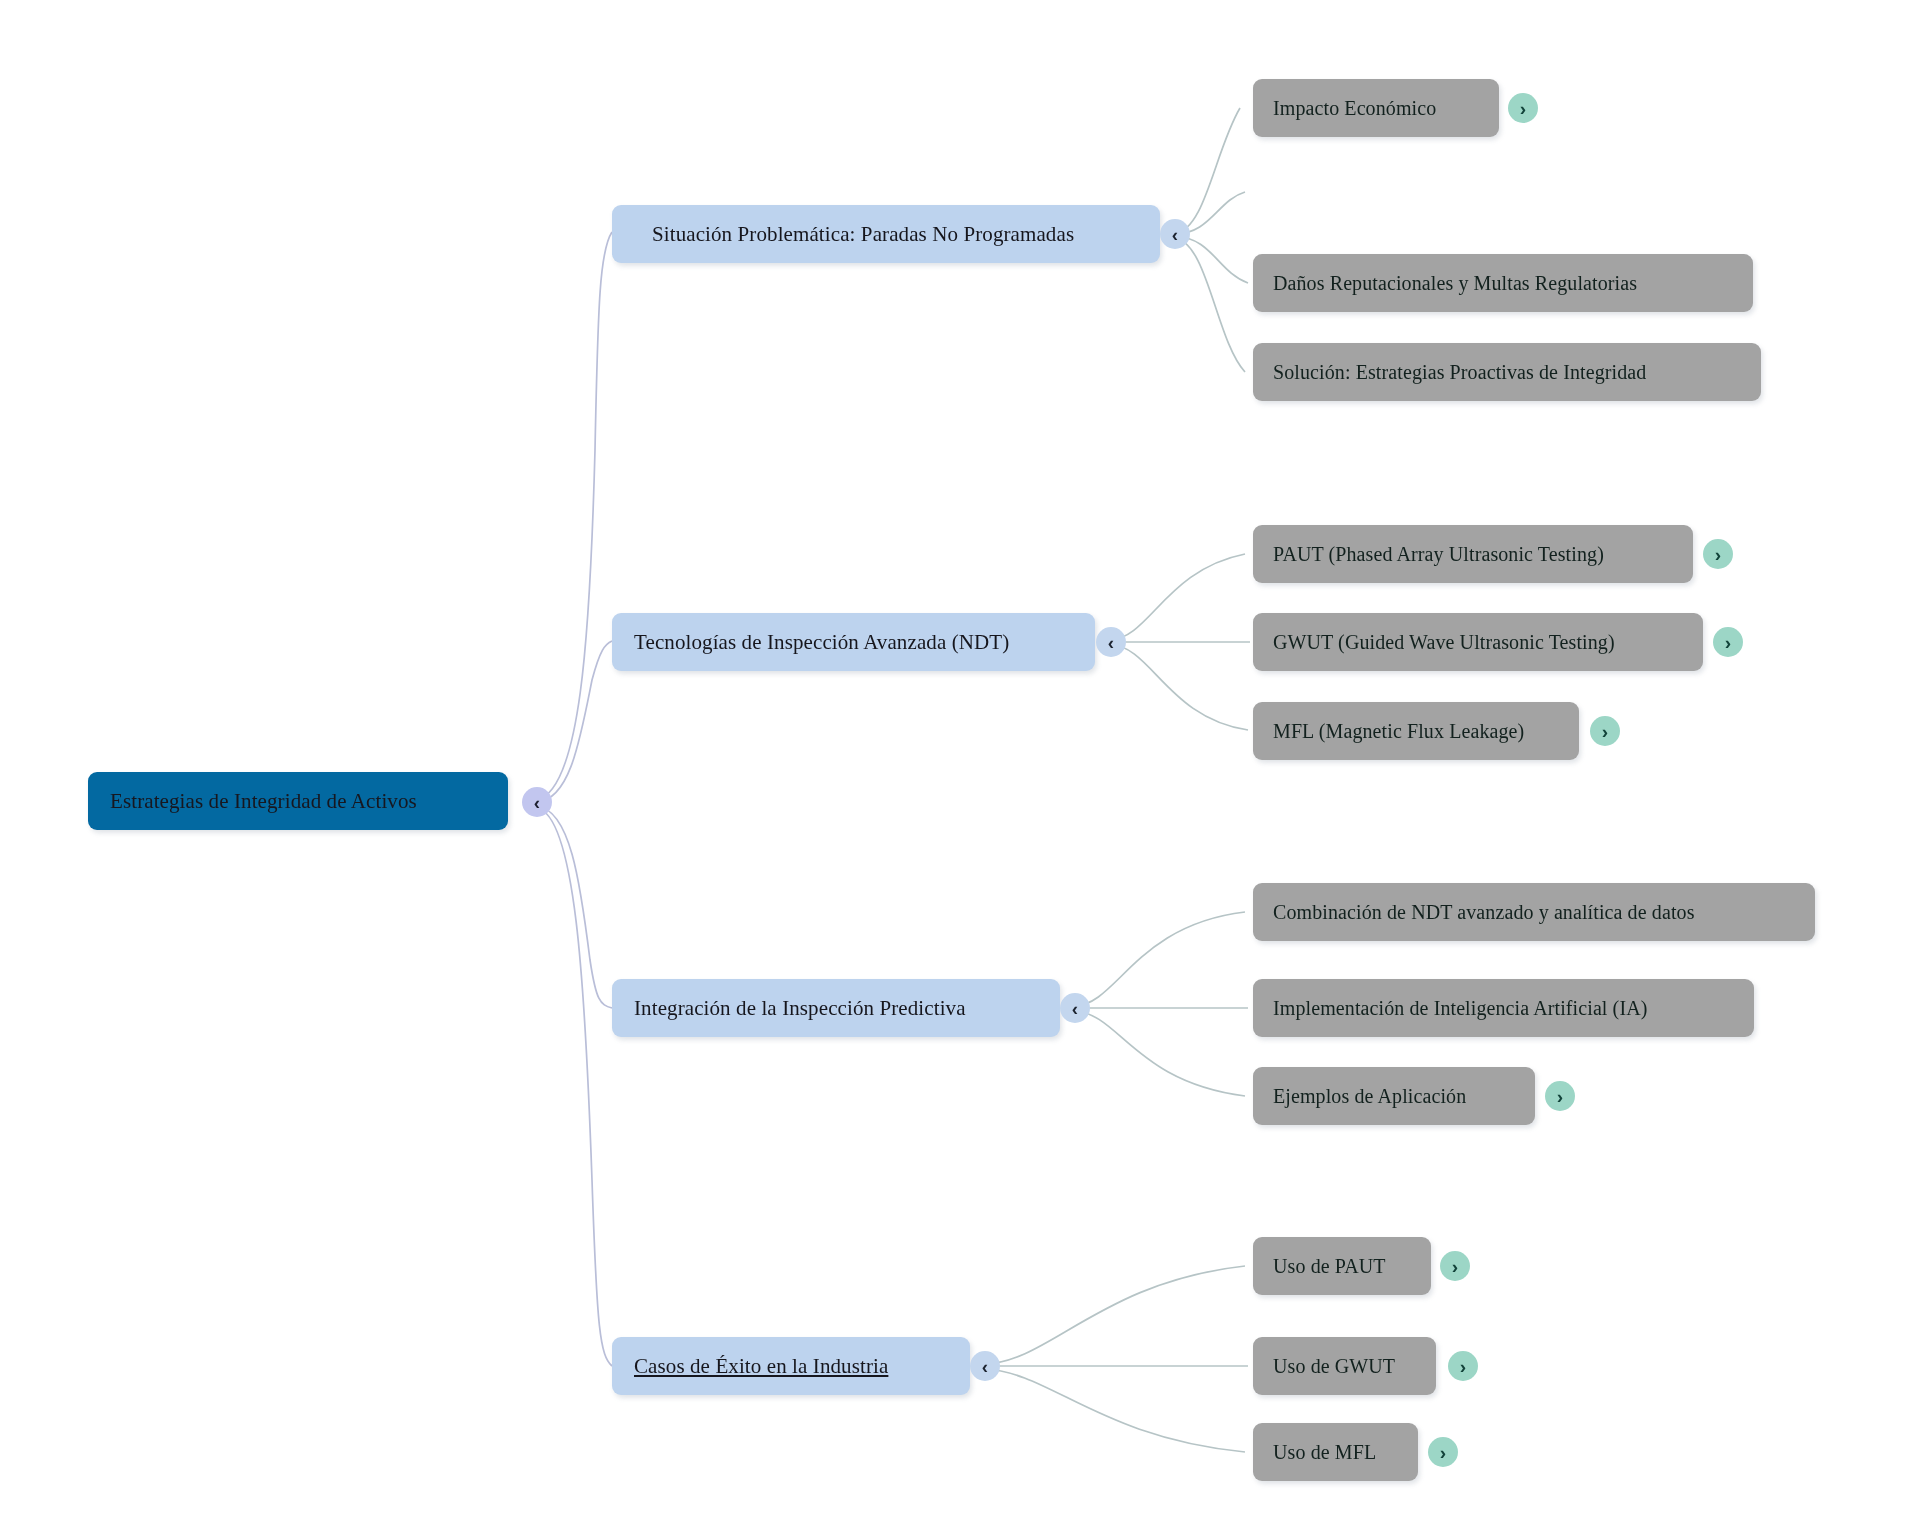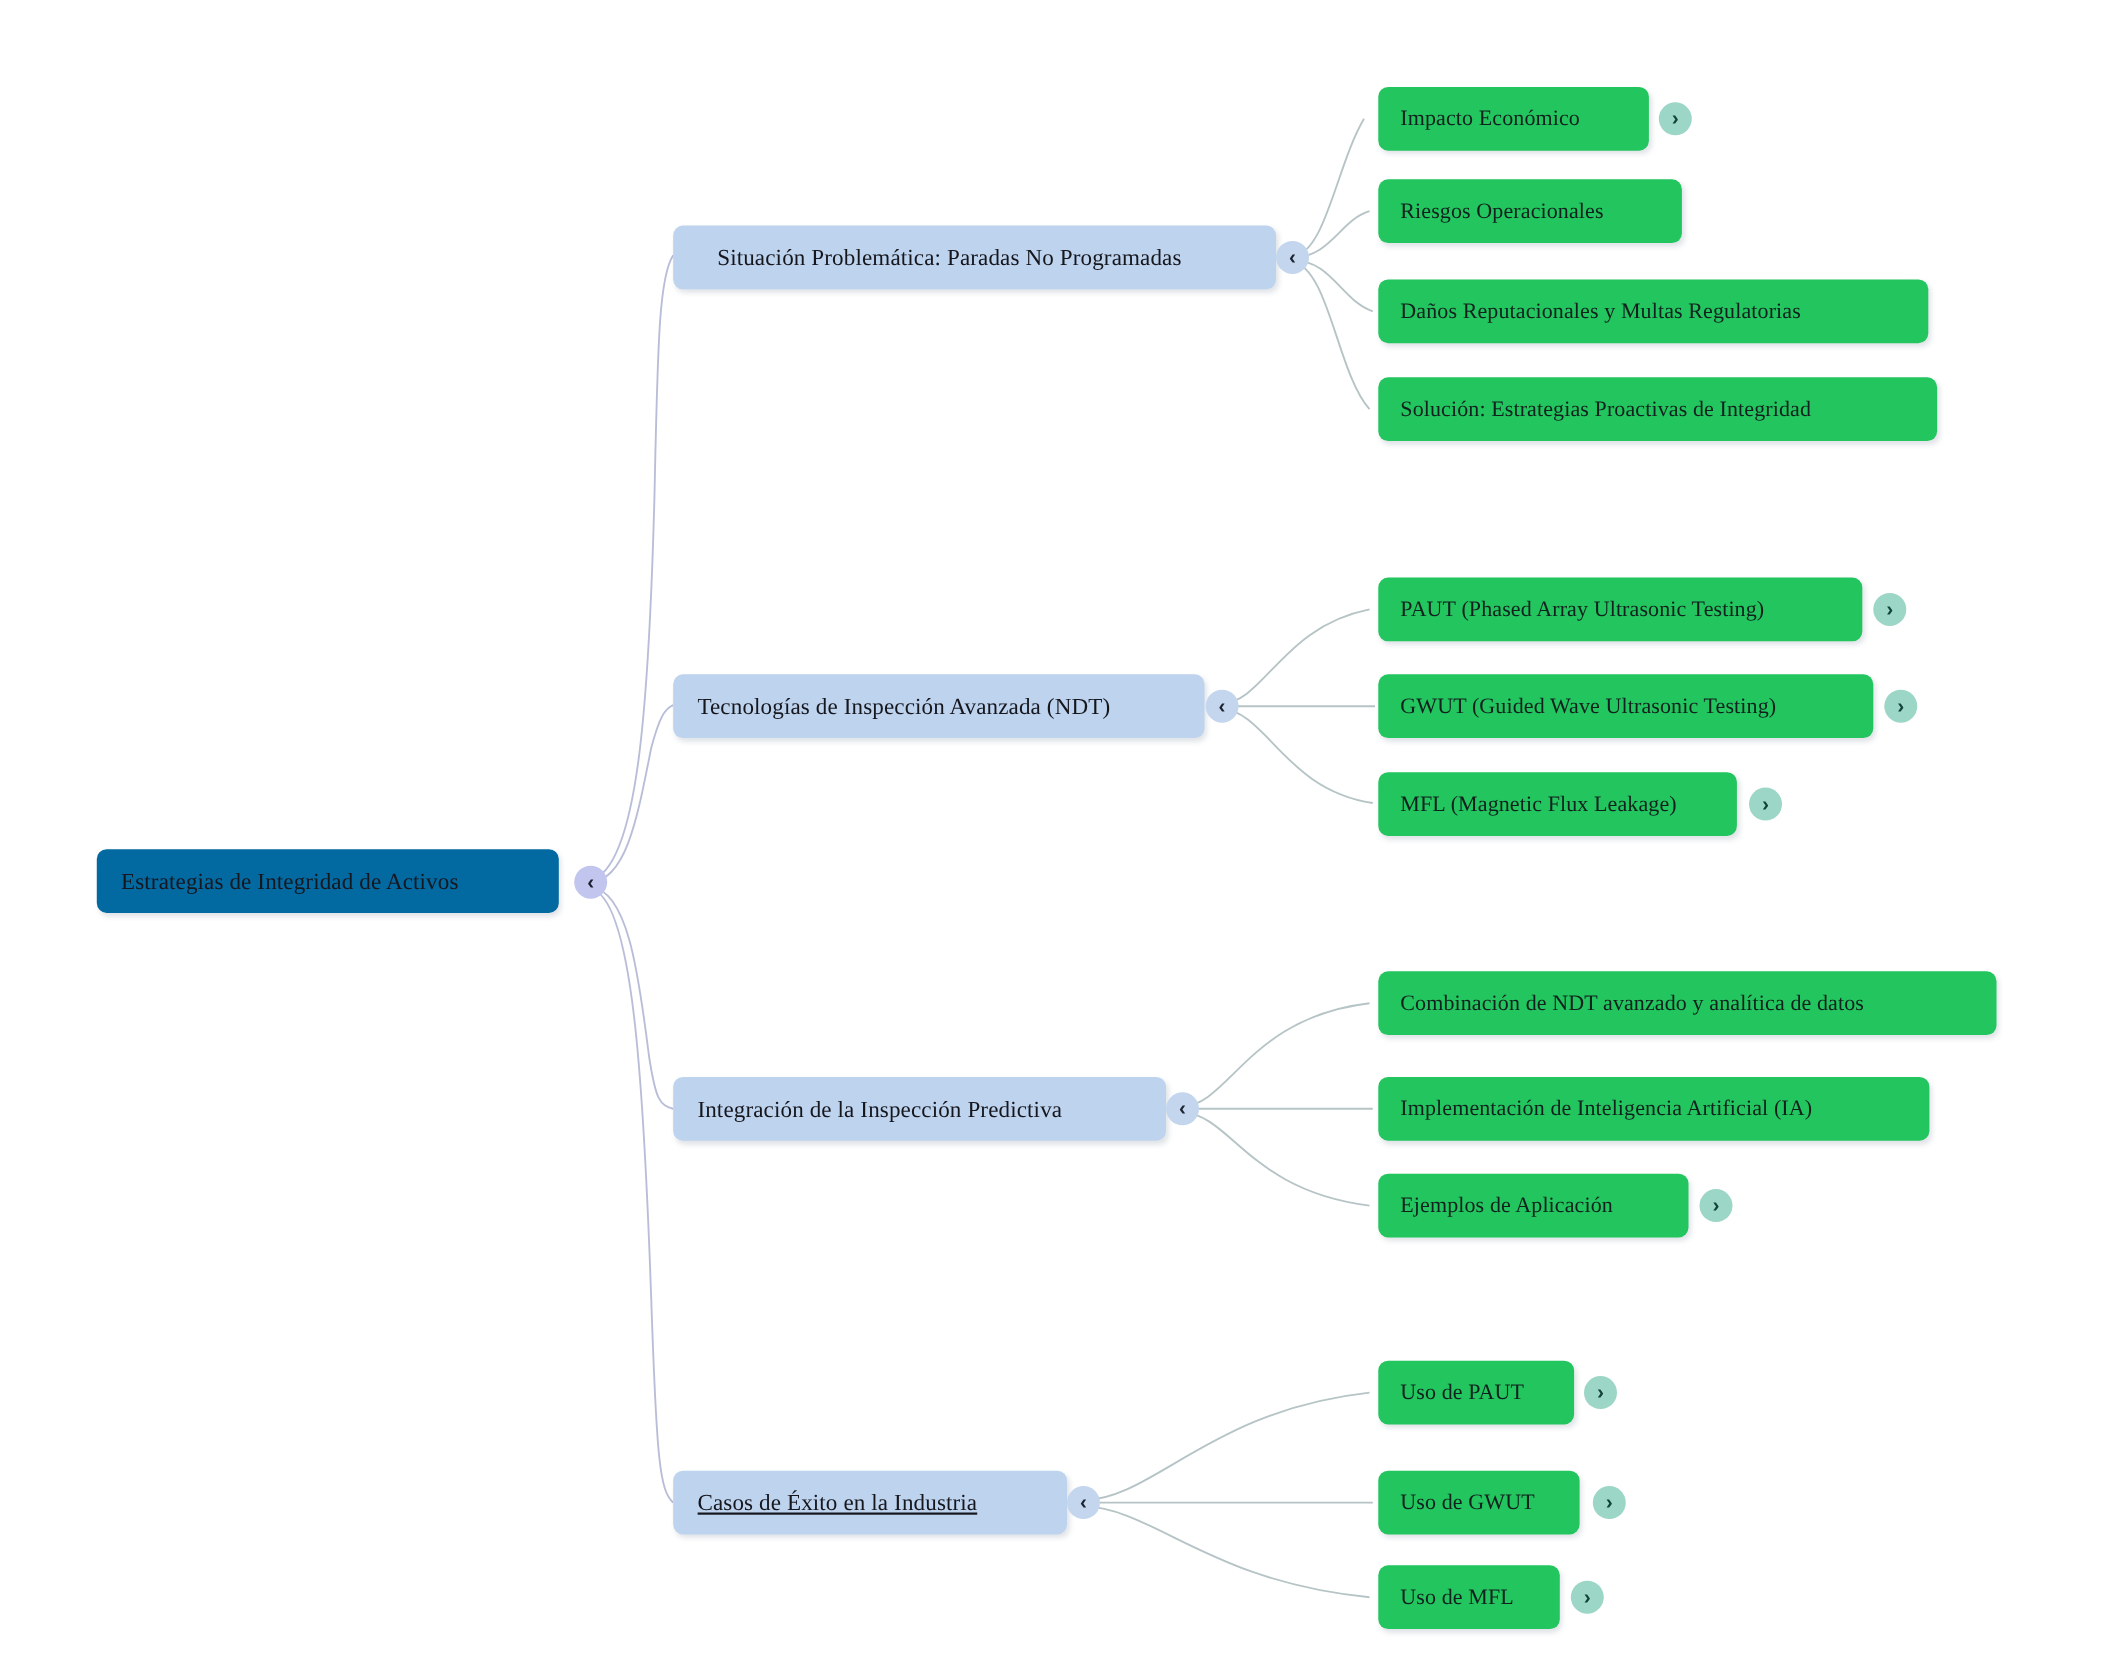--- a/index.html
+++ b/index.html
@@ -48,21 +48,21 @@
     letter-spacing: 0.1px;
   }
   .node-branch {
     background: #bdd3ee;
     color: #16161d;
     padding: 0 22px;
     font-size: 21px;
     letter-spacing: 0.1px;
   }
   .node-leaf {
-    background: #22c55e;
+    background: #a3a3a3;
     color: #12211e;
     padding: 0 20px;
     font-size: 20px;
     letter-spacing: 0.1px;
   }
   .toggle {
     position: absolute;
     width: 30px;
     height: 30px;
     border-radius: 50%;
@@ -142,23 +142,20 @@
     <span>‹</span>
   </div>
 
   <div class="node node-leaf" style="left:1253px; top:79px; width:246px; height:58px;">
     <span class="node-label">Impacto Económico</span>
   </div>
   <div class="toggle toggle-green" style="left:1508px; top:93px;">
     <span>›</span>
   </div>
 
-  <div class="node node-leaf" style="left:1253px; top:163px; width:276px; height:58px;">
-    <span class="node-label">Riesgos Operacionales</span>
-  </div>
 
   <div class="node node-leaf" style="left:1253px; top:254px; width:500px; height:58px;">
     <span class="node-label">Daños Reputacionales y Multas Regulatorias</span>
   </div>
 
   <div class="node node-leaf" style="left:1253px; top:343px; width:508px; height:58px;">
     <span class="node-label">Solución: Estrategias Proactivas de Integridad</span>
   </div>
 
   <div class="node node-branch" style="left:612px; top:613px; width:483px; height:58px;">

